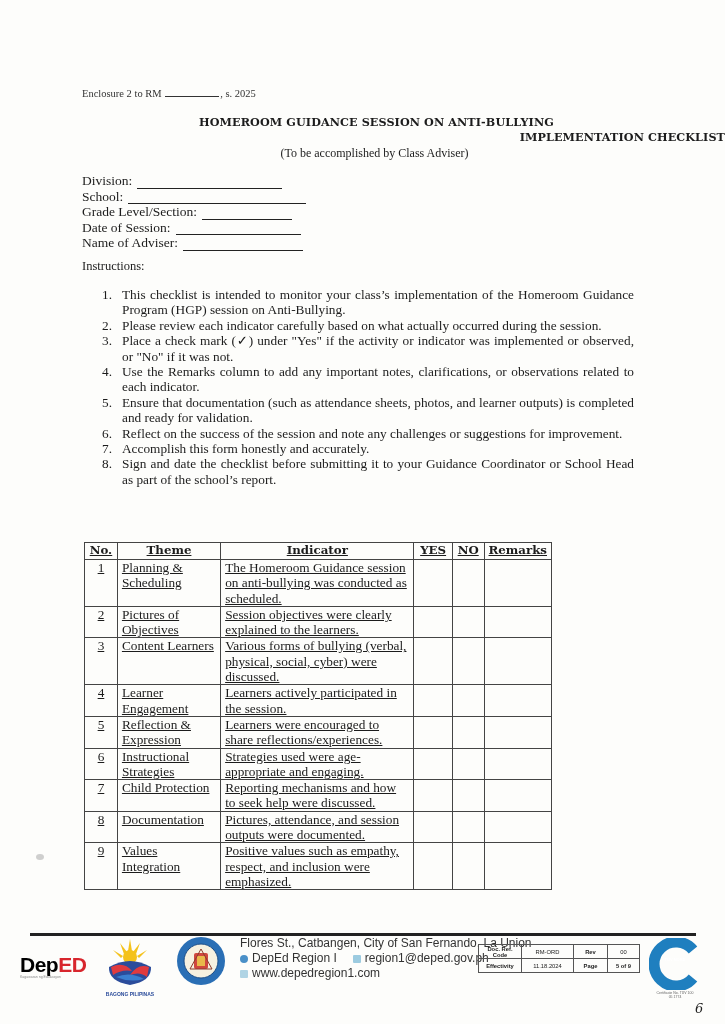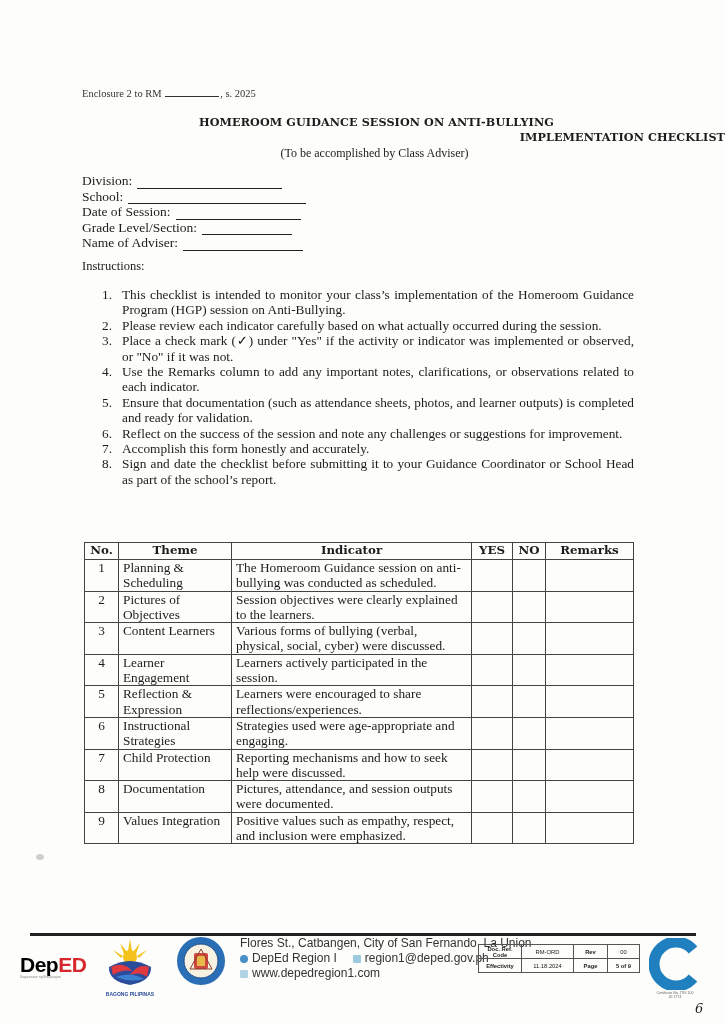--- a/index.html
+++ b/index.html
@@ -18,21 +18,21 @@
   .field { display: flex; align-items: flex-end; white-space: nowrap; }
   .field .line { display: inline-block; border-bottom: 1px solid #222; height: 11px; margin-left: 5px; }
 
   .instr-label { position: absolute; left: 82px; top: 259px; font-size: 12.5px; font-family: "Liberation Serif", serif; }
 
   .instructions { position: absolute; left: 102px; top: 287px; width: 532px; font-family: "Liberation Serif", serif; font-size: 13.3px; line-height: 15.4px; list-style: none; }
   .instructions li { display: flex; text-align: justify; }
   .instructions li .num { width: 20px; flex: none; }
   .instructions li .txt { flex: 1; }
 
-  table.checklist { position: absolute; left: 84px; top: 542px; width: 550px; border-collapse: collapse; font-family: "Liberation Serif", serif; font-size: 13.3px; line-height: 15.3px; }
+  table.checklist { position: absolute; left: 84px; top: 542px; width: 468px; border-collapse: collapse; font-family: "Liberation Serif", serif; font-size: 13.3px; line-height: 15.3px; text-decoration: underline; }
   table.checklist th, table.checklist td { border: 1px solid #444; vertical-align: top; padding: 0 4px; }
   table.checklist th { font-family: "DejaVu Serif", serif; font-weight: bold; font-size: 11.8px; text-align: center; height: 17px; line-height: 15px; }
   table.checklist td.no { text-align: center; width: 34px; }
   table.checklist td.theme { width: 113px; }
   table.checklist td.indicator { width: 240px; }
   table.checklist td.yes { width: 41px; }
   table.checklist td.noc { width: 33px; }
 
   .smudge { position: absolute; left: 36px; top: 854px; width: 8px; height: 6px; border-radius: 50%; background: #bbb; opacity: 0.7; }
 
@@ -82,26 +82,26 @@
 <div class="fields">
   <div class="field">
     <span>Division:</span>
     <span class="line" style="width:145px"></span>
   </div>
   <div class="field">
     <span>School:</span>
     <span class="line" style="width:178px"></span>
   </div>
   <div class="field">
+    <span>Grade Level/Section:</span>
+    <span class="line" style="width:90px"></span>
+  </div>
+  <div class="field">
     <span>Date of Session:</span>
     <span class="line" style="width:125px"></span>
-  </div>
-  <div class="field">
-    <span>Grade Level/Section:</span>
-    <span class="line" style="width:90px"></span>
   </div>
   <div class="field">
     <span>Name of Adviser:</span>
     <span class="line" style="width:120px"></span>
   </div>
 </div>
 
 <div class="instr-label">Instructions:</div>
 
 <ol class="instructions">

